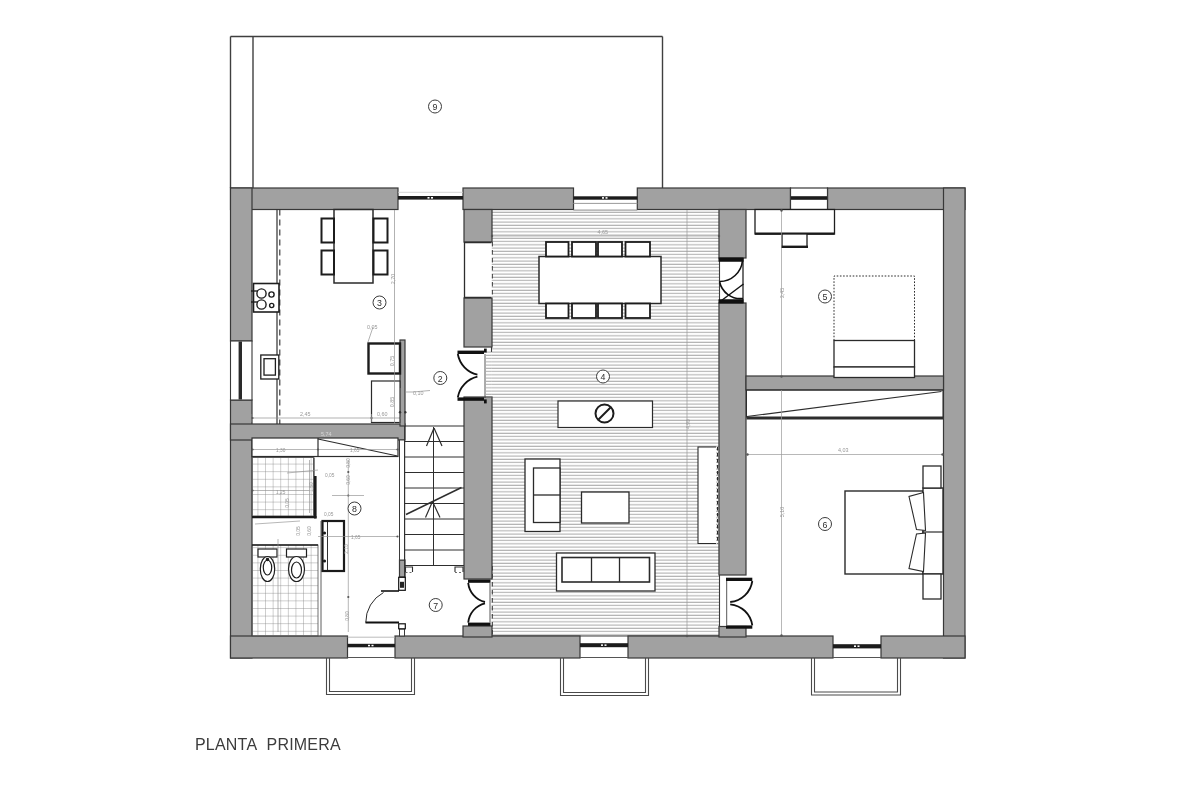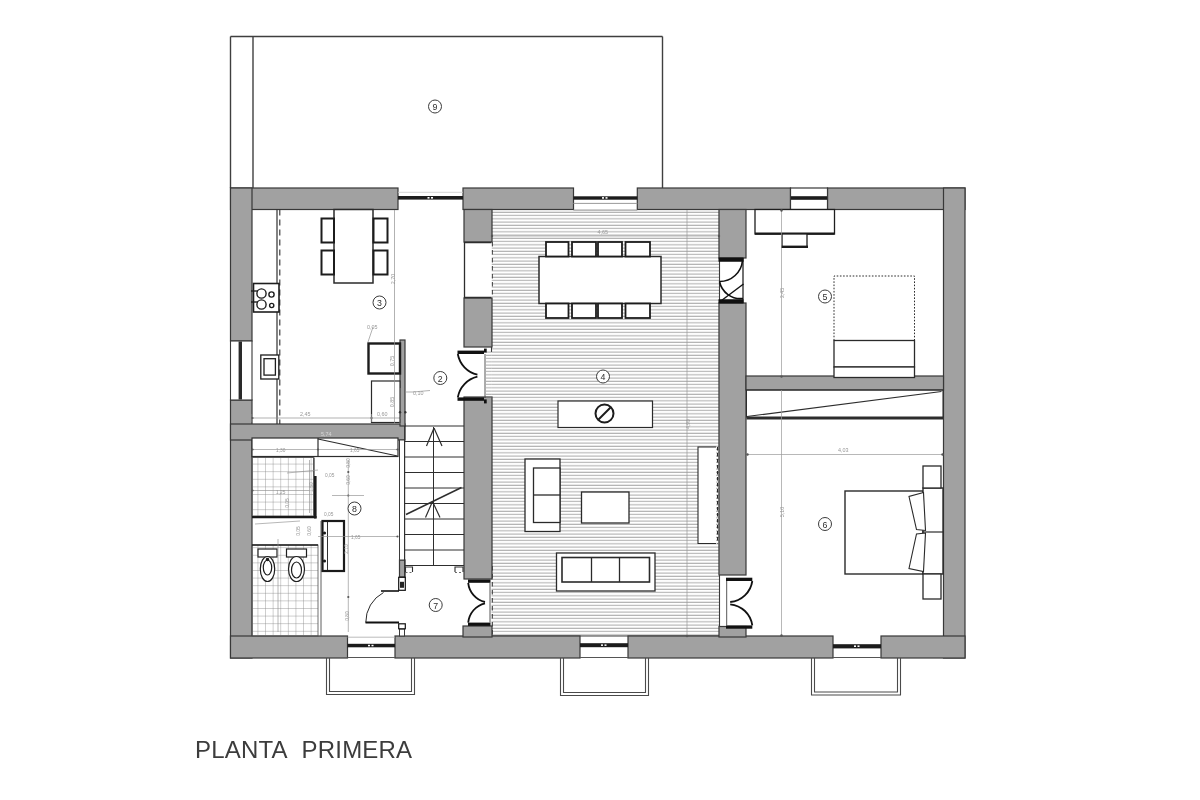--- a/index.html
+++ b/index.html
@@ -1,18 +1,18 @@
 <!DOCTYPE html>
 <html><head>
 <meta charset="utf-8">
 <style>
 html,body{margin:0;padding:0;background:#ffffff;}
 .page{width:1200px;height:800px;position:relative;background:#fff;overflow:hidden;}
 svg{position:absolute;left:0;top:0;}
-.title{position:absolute;left:195px;top:736px;font-family:"Liberation Sans",sans-serif;font-size:24px;letter-spacing:0.2px;color:#3c3c3c;font-weight:400;}
+.title{position:absolute;left:195px;top:736px;font-family:"Liberation Sans",sans-serif;font-size:16px;letter-spacing:0.2px;color:#3c3c3c;font-weight:400;}
 </style>
 </head>
 <body>
 <div class="page">
 <svg width="1200" height="800" viewBox="0 0 1200 800">
 <defs>
 <pattern id="hatchH" width="10" height="3.25" patternUnits="userSpaceOnUse">
 <line x1="0" y1="1" x2="10" y2="1" stroke="#878787" stroke-width="0.8"></line>
 </pattern>
 <pattern id="tile" width="7.6" height="7.6" patternUnits="userSpaceOnUse">

